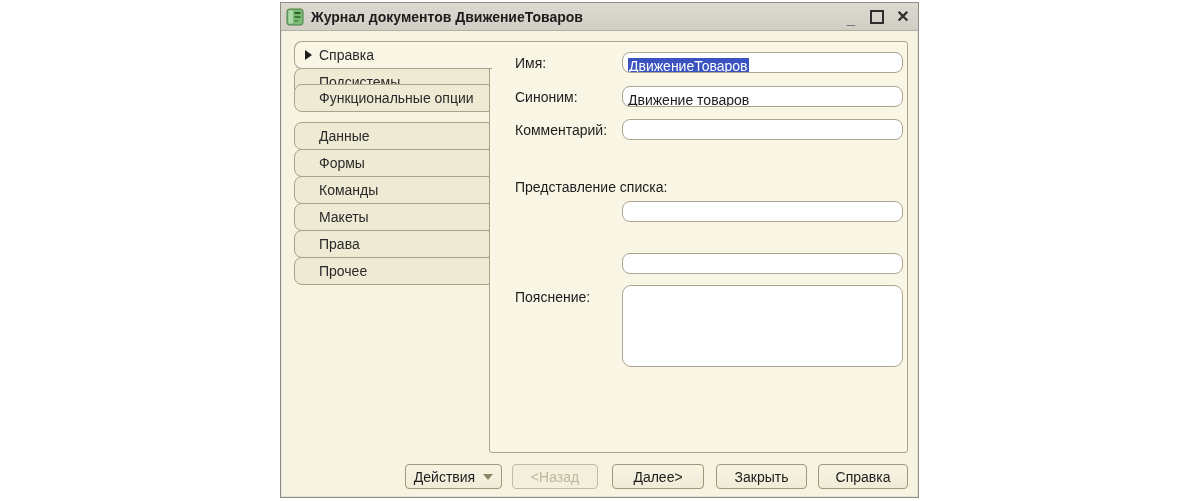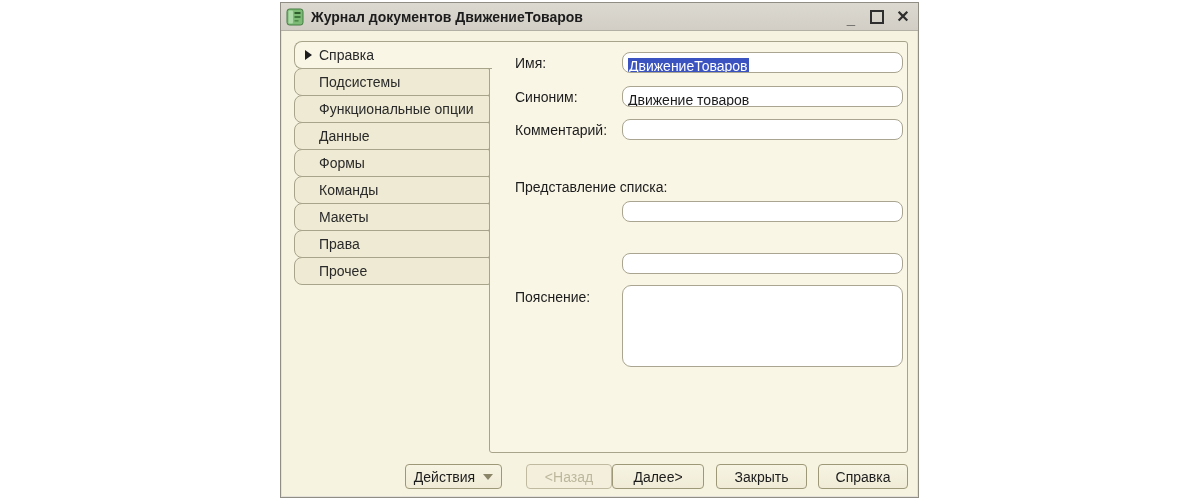--- a/index.html
+++ b/index.html
@@ -96,21 +96,21 @@
     </div>
   </div>
 
   <div class="tab active" style="top:38px;">
     <span class="tab-arrow"></span>
     <span>Справка</span>
   </div>
   <div class="tab" style="top:65px;">
     <span>Подсистемы</span>
   </div>
-  <div class="tab" style="top:92px;">
+  <div class="tab" style="top:81px;">
     <span>Функциональные опции</span>
   </div>
   <div class="tab" style="top:119px;">
     <span>Данные</span>
   </div>
   <div class="tab" style="top:146px;">
     <span>Формы</span>
   </div>
   <div class="tab" style="top:173px;">
     <span>Команды</span>
@@ -143,21 +143,21 @@
 
     <div class="flabel" style="left:25px;top:247px;">Пояснение:</div>
     <div class="field area" style="top:243px;"></div>
 
   </div>
 
   <button class="btn" style="left:124px;width:97px;">
     <span>Действия</span>
     <span class="drop-arrow"></span>
   </button>
-  <button class="btn disabled" style="left:245px;width:86px;">
+  <button class="btn disabled" style="left:231px;width:86px;">
     <span>&lt;Назад</span>
   </button>
   <button class="btn" style="left:331px;width:92px;">
     <span>Далее&gt;</span>
   </button>
   <button class="btn" style="left:435px;width:91px;">
     <span>Закрыть</span>
   </button>
   <button class="btn" style="left:537px;width:90px;">
     <span>Справка</span>

